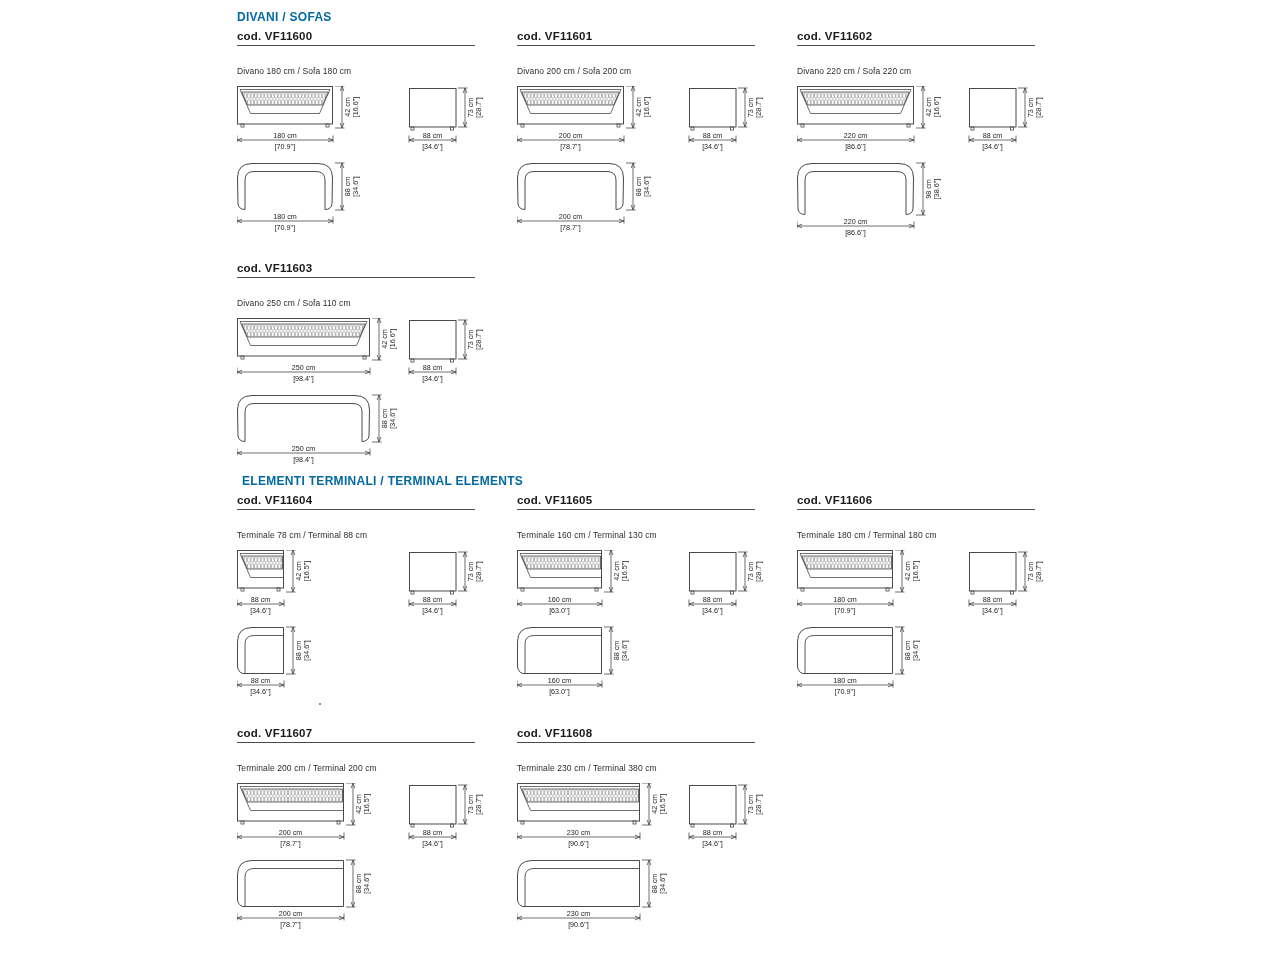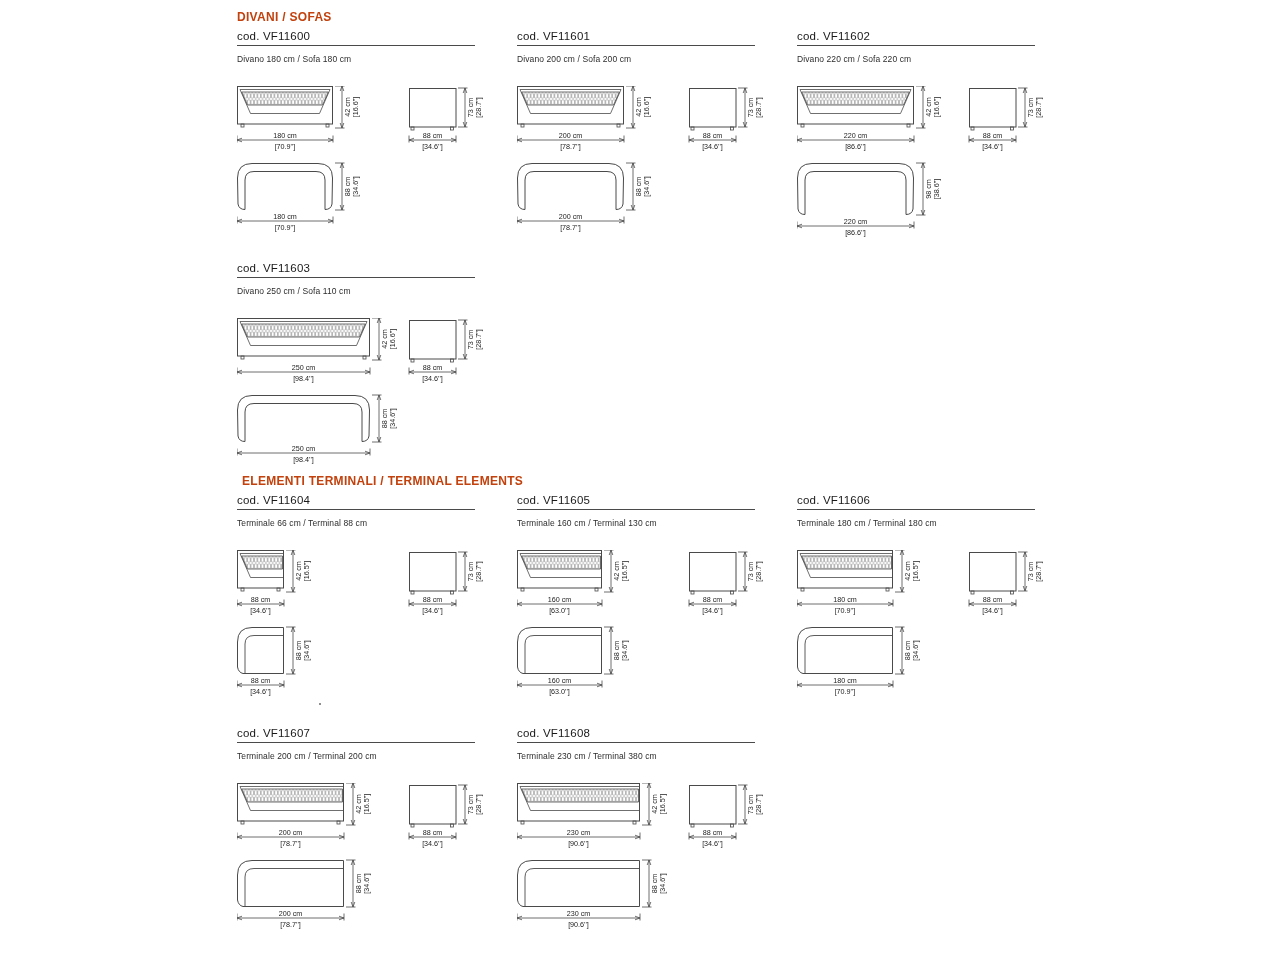--- a/index.html
+++ b/index.html
@@ -1,29 +1,29 @@
 <!DOCTYPE html>
 <html><head>
 <meta charset="utf-8">
 <style>
   html,body{margin:0;padding:0;}
   body{
     width:1273px;height:954px;background:#ffffff;position:relative;
     font-family:"Liberation Sans", sans-serif;color:#1d1d1d;overflow:hidden;
   }
   .section-title{
-    position:absolute;font-weight:bold;font-size:12px;letter-spacing:.3px;color:#c2410c;
+    position:absolute;font-weight:bold;font-size:12px;letter-spacing:.3px;color:#0369a1;
     white-space:nowrap;
   }
   .product{position:absolute;width:262px;}
   .code{
-    font-weight:normal;font-size:11.5px;color:#1a1a1a;letter-spacing:.2px;
+    font-weight:bold;font-size:11.5px;color:#1a1a1a;letter-spacing:.2px;
     border-bottom:1.2px solid #4a4a4a;padding-bottom:3px;width:238px;white-space:nowrap;
   }
-  .subtitle{font-size:8.5px;color:#2d2d2d;margin-top:8px;white-space:nowrap;letter-spacing:.1px;}
+  .subtitle{font-size:8.5px;color:#2d2d2d;margin-top:20px;white-space:nowrap;letter-spacing:.1px;}
   .views{position:absolute;left:0;top:56px;}
   svg{display:block;}
   svg text{font-family:"Liberation Sans", sans-serif;font-size:7.2px;fill:#1c1c1c;}
   .dot{position:absolute;width:2px;height:2px;background:#6a6a6a;border-radius:50%;}
 </style>
 </head>
 <body>
 
 <div class="section-title" style="left:237px;top:10px">DIVANI / SOFAS</div>
 <div class="section-title" style="left:242px;top:474px">ELEMENTI TERMINALI / TERMINAL ELEMENTS</div>
@@ -364,21 +364,21 @@
         <line x1="142" y1="124" x2="140.2" y2="119" stroke="#4a4a4a" stroke-width="0.8"></line>
         <line x1="142" y1="124" x2="143.8" y2="119" stroke="#4a4a4a" stroke-width="0.8"></line>
         <text x="150" y="100.5" text-anchor="middle" transform="rotate(-90 150 100.5)">88 cm</text>
         <text x="157.5" y="100.5" text-anchor="middle" transform="rotate(-90 157.5 100.5)">[34.6"]</text>
       </svg>
     </div>
 </div>
 
 <div class="product" style="left:237px;top:494px">
   <div class="code">cod. VF11604</div>
-  <div class="subtitle">Terminale 66 cm / Terminal 88 cm</div>
+  <div class="subtitle">Terminale 78 cm / Terminal 88 cm</div>
   <div class="views">
       <svg width="262" height="160">
         <defs>
           <pattern id="wv-1-0" patternUnits="userSpaceOnUse" width="3.4" height="6.5">
             <rect x="0.4" y="0.7" width="2.6" height="5.1" rx="1.1" fill="none" stroke="#7a7a7a" stroke-width="0.5"></rect>
           </pattern>
         </defs>
         <g>
           <rect x="0.5" y="0.5" width="46" height="37.5" fill="none" stroke="#4a4a4a" stroke-width="1"></rect>
           <rect x="4" y="38" width="3" height="3" fill="none" stroke="#4a4a4a" stroke-width="0.8"></rect>

